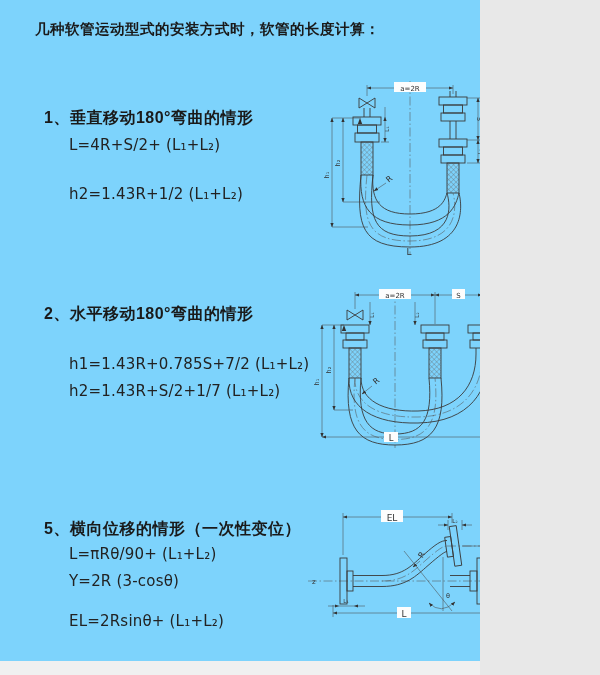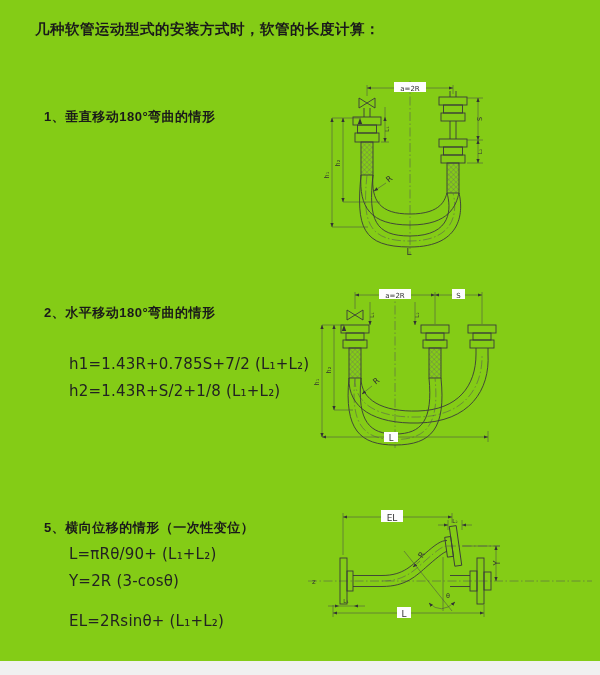--- a/index.html
+++ b/index.html
@@ -1,20 +1,20 @@
 <!DOCTYPE html>
 <html><head>
 <meta charset="utf-8">
 <style>
   html,body{margin:0;padding:0;background:#e8e8e8}
-  .page{position:relative;width:600px;height:675px;background:#84cc16;overflow:hidden;
+  .page{position:relative;width:480px;height:675px;background:#7dd3fc;overflow:hidden;
         font-family:"Liberation Sans","DejaVu Sans",sans-serif;color:#1a1a1a}
   .scan-edge{position:absolute;left:0;right:0;bottom:0;height:14px;background:#f0f0f0}
   .title{position:absolute;left:35px;top:20px;margin:0;font-size:14.5px;font-weight:700;letter-spacing:.5px}
-  .heading{position:absolute;left:44px;margin:0;font-size:13px;font-weight:700;letter-spacing:.5px}
+  .heading{position:absolute;left:44px;margin:0;font-size:16px;font-weight:700;letter-spacing:.5px}
   .formula{position:absolute;left:69px;margin:0;font-size:15px;font-weight:400;letter-spacing:.2px;
            font-family:"DejaVu Sans","Liberation Sans",sans-serif;color:#222}
   #s1-h{top:108px}  #s1-f0{top:136px} #s1-f1{top:161px} #s1-f2{top:185px}
   #s2-h{top:304px}  #s2-f0{top:330px} #s2-f1{top:355px} #s2-f2{top:382px}
   #s3-h{top:519px}  #s3-f0{top:545px} #s3-f1{top:572px} #s3-f2{top:612px}
   .diagram{position:absolute}
   #d1{left:310px;top:75px}
   #d2{left:308px;top:282px}
   #d3{left:300px;top:503px}
   svg .ln{stroke:#3a3a3a;stroke-width:.9;fill:none}
@@ -26,24 +26,26 @@
   svg .solid{fill:#333;stroke:none}
 </style>
 </head>
 <body>
 
 <div class="page">
 
   <h1 class="title">几种软管运动型式的安装方式时，软管的长度计算：</h1>
 
   <h2 class="heading" id="s1-h">1、垂直移动180°弯曲的情形</h2>
+  <p class="formula" id="s1-f0">L=4R+S/2+ (L₁+L₂)</p>
+  <p class="formula" id="s1-f2">h2=1.43R+1/2 (L₁+L₂)</p>
 
   <h2 class="heading" id="s2-h">2、水平移动180°弯曲的情形</h2>
   <p class="formula" id="s2-f1">h1=1.43R+0.785S+7/2 (L₁+L₂)</p>
-  <p class="formula" id="s2-f2">h2=1.43R+S/2+1/8 (L₁+L₂)</p>
+  <p class="formula" id="s2-f2">h2=1.43R+S/2+1/7 (L₁+L₂)</p>
 
   <h2 class="heading" id="s3-h">5、横向位移的情形（一次性变位）</h2>
   <p class="formula" id="s3-f0">L=πRθ/90+ (L₁+L₂)</p>
   <p class="formula" id="s3-f1">Y=2R (3-cosθ)</p>
   <p class="formula" id="s3-f2">EL=2Rsinθ+ (L₁+L₂)</p>
 
   <svg class="diagram" id="d1" width="290" height="185" viewBox="0 0 290 185">
     <defs>
       <marker id="arr" viewBox="0 0 8 8" refX="7.5" refY="4" markerWidth="8" markerHeight="8" orient="auto-start-reverse">
         <path d="M0,1 L8,4 L0,7 z" fill="#333"></path>

